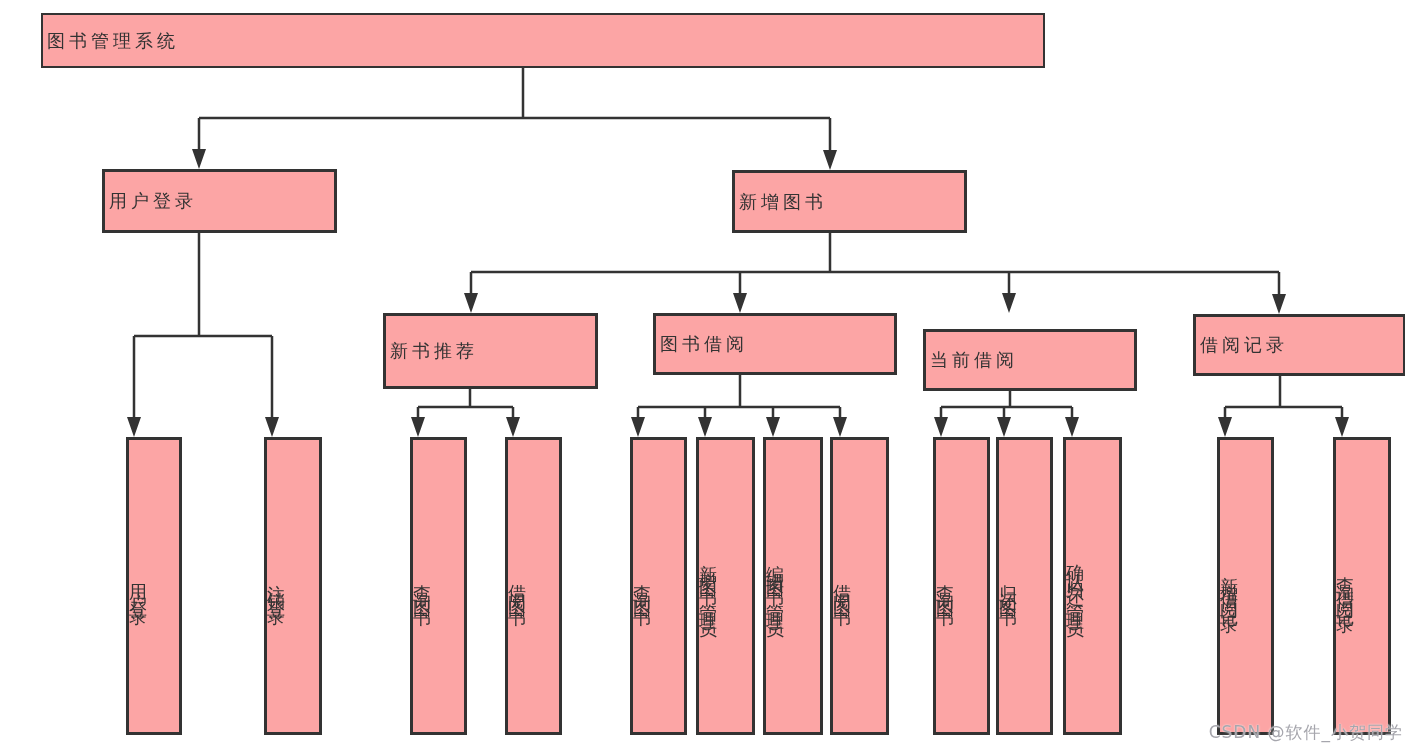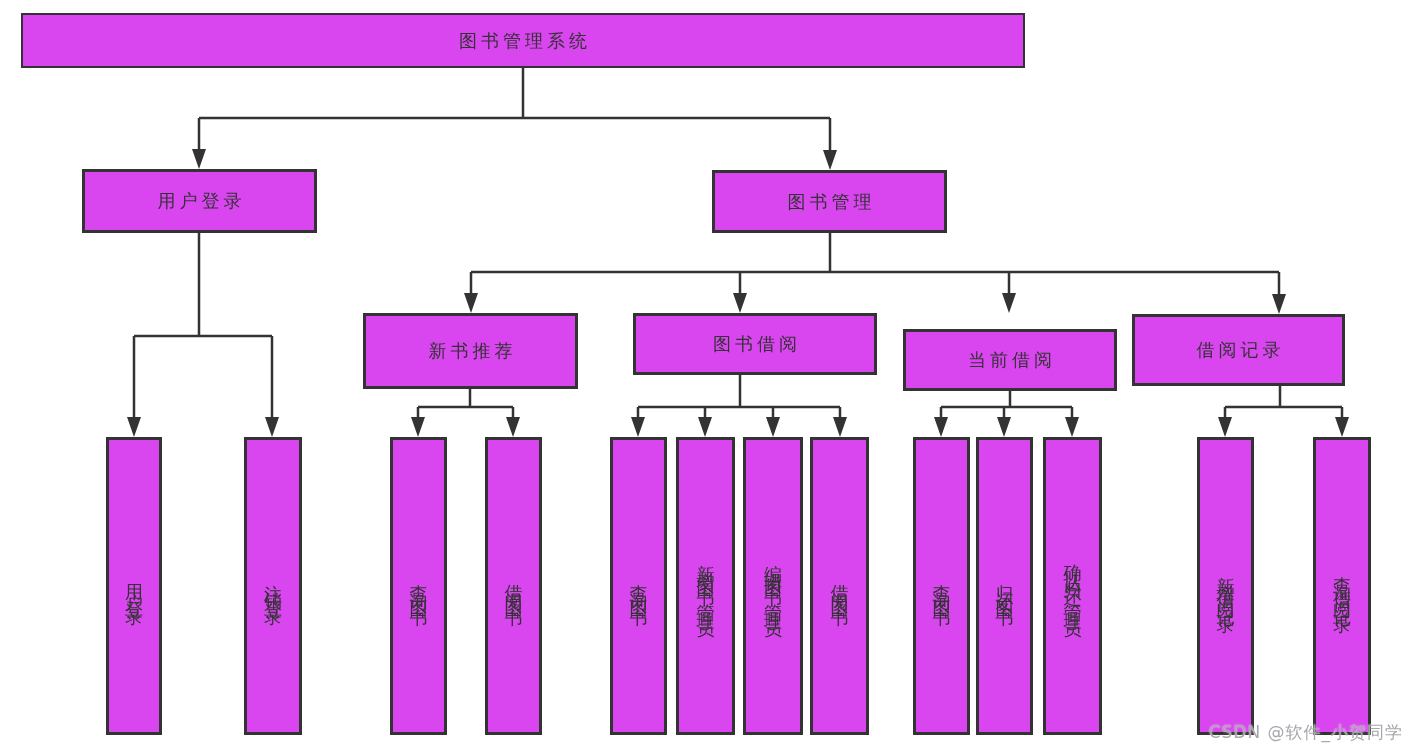--- a/index.html
+++ b/index.html
@@ -14,24 +14,25 @@
     width:1405px;height:747px;
     background:var(--bg);
     font-family:"DejaVu Sans","Liberation Sans",sans-serif;
     color:var(--text);
     overflow:hidden;
   }
   svg.connectors{position:absolute;left:0;top:0;z-index:0;}
   .box{
     position:absolute;
     box-sizing:border-box;
-    background:#d946ef;
+    background:#fca5a5;
     border:3px solid var(--line);
-    display:flex;align-items:center;justify-content:center;
+    display:flex;align-items:center;
     z-index:1;
+    margin-left:20px;
   }
   .box.root{border-width:2px;}
   .hbox span{
     font-size:18px;
     letter-spacing:4px;
     text-indent:4px;
     white-space:nowrap;
     color:var(--text);
   }
   .vbox span{
@@ -91,33 +92,33 @@
   </svg>
 
   <div class="box hbox root" style="left:21px;top:13px;width:1004px;height:55px">
     <span>图书管理系统</span>
   </div>
 
   <div class="box hbox" style="left:82px;top:169px;width:235px;height:64px">
     <span>用户登录</span>
   </div>
   <div class="box hbox" style="left:712px;top:170px;width:235px;height:63px">
-    <span>图书管理</span>
+    <span>新增图书</span>
   </div>
 
   <div class="box hbox" style="left:363px;top:313px;width:215px;height:76px">
     <span>新书推荐</span>
   </div>
   <div class="box hbox" style="left:633px;top:313px;width:244px;height:62px">
     <span>图书借阅</span>
   </div>
   <div class="box hbox" style="left:903px;top:329px;width:214px;height:62px">
     <span>当前借阅</span>
   </div>
-  <div class="box hbox" style="left:1132px;top:314px;width:213px;height:72px">
+  <div class="box hbox" style="left:1173px;top:314px;width:213px;height:62px">
     <span>借阅记录</span>
   </div>
 
   <div class="box vbox" style="left:106px;top:437px;width:56px;height:298px">
     <span>用户登录</span>
   </div>
   <div class="box vbox" style="left:244px;top:437px;width:58px;height:298px">
     <span>注销登录</span>
   </div>
   <div class="box vbox" style="left:390px;top:437px;width:57px;height:298px">

